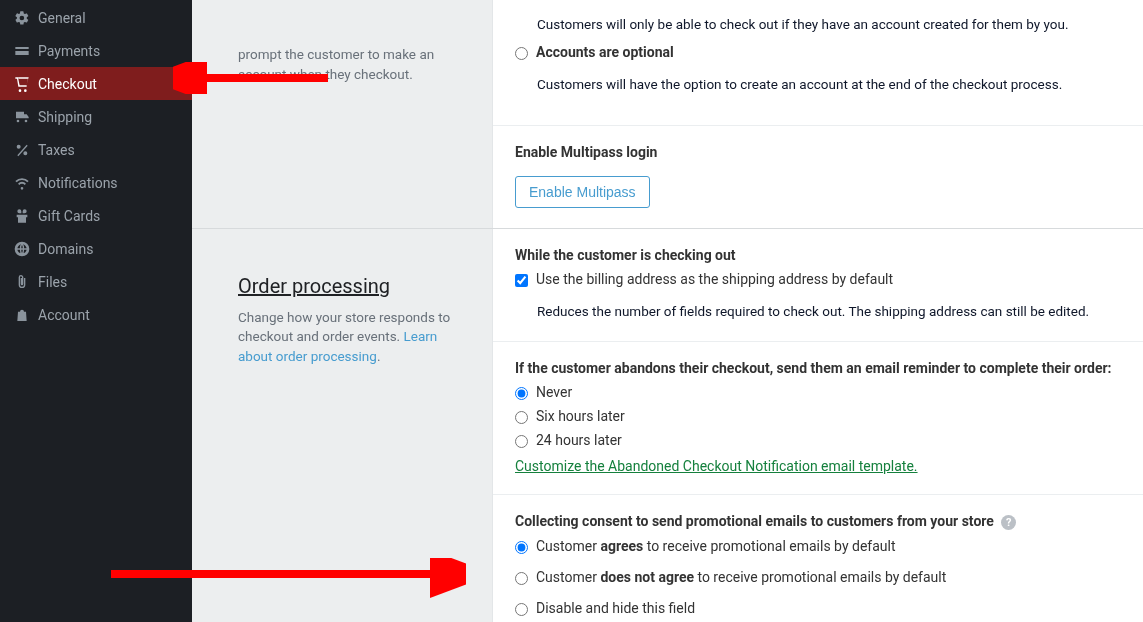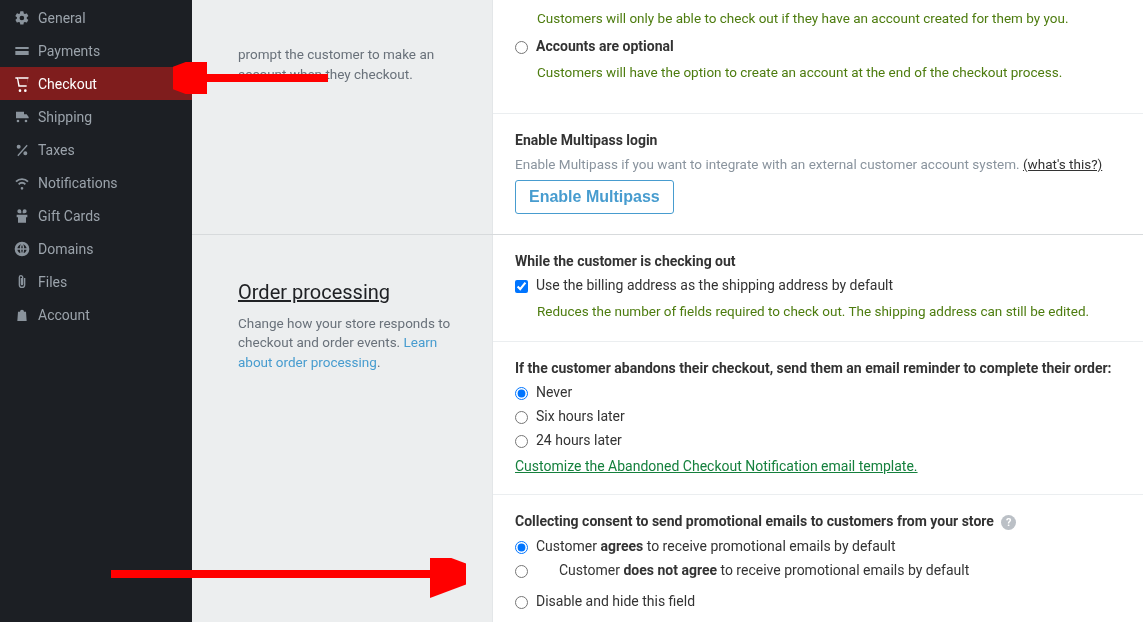--- a/index.html
+++ b/index.html
@@ -18,27 +18,27 @@
   .section { display: flex; border-top: 1px solid #d7dadc; }
   .section:first-child { border-top: none; }
   .section-side { width: 300px; flex-shrink: 0; padding: 45px 28px 28px 46px; }
   .section-side h2 { font-size: 20px; font-weight: 400; color: #202225; margin-bottom: 10px; text-decoration: underline; }
   .section-side p { color: #69717a; font-size: 13.5px; line-height: 1.45; }
   .section-side a, .link { color: #479ccf; text-decoration: none; cursor: pointer; }
   .section-content { flex: 1; background: #fff; padding: 0; border-left: 1px solid #e3e6e8; }
   .block { padding: 18px 22px 20px; border-bottom: 1px solid #ebeef0; }
   .block:last-child { border-bottom: none; }
   .block h3 { font-size: 14px; font-weight: bold; margin-bottom: 8px; color: #333; }
-  .sub { color: #4d7c0f; font-size: 13.5px; line-height: 1.5; margin-left: 22px; margin-top: 8px; }
+  .sub { color: #0f172a; font-size: 13.5px; line-height: 1.5; margin-left: 22px; margin-top: 14px; }
   .opt { display: flex; align-items: flex-start; margin-bottom: 4px; }
   .opt input { margin-top: 3px; margin-right: 8px; }
   .opt-label { font-size: 14px; color: #333; }
   .opt-label.bold { font-weight: bold; }
   .opt-wrap { margin-bottom: 10px; }
-  .btn-outline { display: inline-block; border: 1px solid #479ccf; color: #479ccf; background: #fff; padding: 7px 13px; border-radius: 3px; cursor: pointer; font-size: 16px; margin-top: 8px; font-weight: bold; }
+  .btn-outline { display: inline-block; border: 1px solid #479ccf; color: #479ccf; background: #fff; padding: 7px 13px; border-radius: 3px; cursor: pointer; font-size: 14px; margin-top: 8px; }
   .underlink { color: #333; text-decoration: underline; cursor: pointer; }
   .ul2 { color: #15803d; text-decoration: underline; cursor: pointer; display: inline-block; margin-top: 6px; }
   .q-icon { display: inline-flex; width: 15px; height: 15px; border-radius: 50%; background: #bbc0c6; color: #fff; font-size: 11px; align-items: center; justify-content: center; margin-left: 4px; vertical-align: middle; }
 
   .arrow1 { position: absolute; left: 173px; top: 62px; z-index: 50; pointer-events: none; }
   .arrow2 { position: absolute; left: 106px; top: 558px; z-index: 50; pointer-events: none; }
   .content-col-wrap { position: relative; }
 </style>
 </head>
 <body>
@@ -141,23 +141,20 @@
           <div class="opt-wrap">
             <div class="opt">
               <input type="radio" name="acct" style="">
               <span class="opt-label bold">Accounts are optional</span>
             </div>
             <div class="sub">Customers will have the option to create an account at the end of the checkout process.</div>
           </div>
         </div>
         <div class="block">
           <h3>Enable Multipass login</h3>
-          <p style="color:#8a949e;font-size:13.5px;">
-            <span>Enable Multipass if you want to integrate with an external customer account system. </span><a class="underlink">(what's this?)</a>
-          </p>
           <button class="btn-outline">Enable Multipass</button>
         </div>
       </div>
     </div>
 
     <div class="section">
       <div class="section-side">
         <h2>Order processing</h2>
         <p>
           <span>Change how your store responds to checkout and order events. </span><a class="link">Learn about order processing</a><span>.</span>
@@ -194,21 +191,21 @@
           <h3>
             <span>Collecting consent to send promotional emails to customers from your store</span>
             <span class="q-icon">?</span>
           </h3>
           <div class="opt">
             <input type="radio" name="cons" checked="" style="">
             <span class="opt-label">
               <span>Customer </span><b>agrees</b><span> to receive promotional emails by default</span>
             </span>
           </div>
-          <div class="opt" style="margin-top:8px;gap:23px;">
+          <div class="opt" style="margin-top:15px;">
             <input type="radio" name="cons" style="">
             <span class="opt-label">
               <span>Customer </span><b>does not agree</b><span> to receive promotional emails by default</span>
             </span>
           </div>
           <div class="opt" style="margin-top:15px;align-items:flex-end;">
             <input type="radio" name="cons" style="">
             <span class="opt-label">Disable and hide this field</span>
           </div>
         </div>

